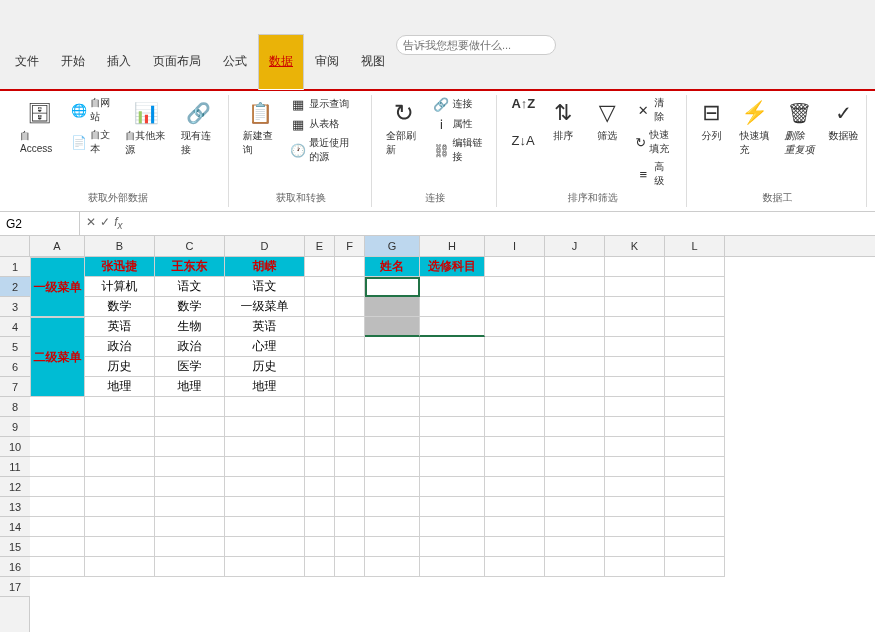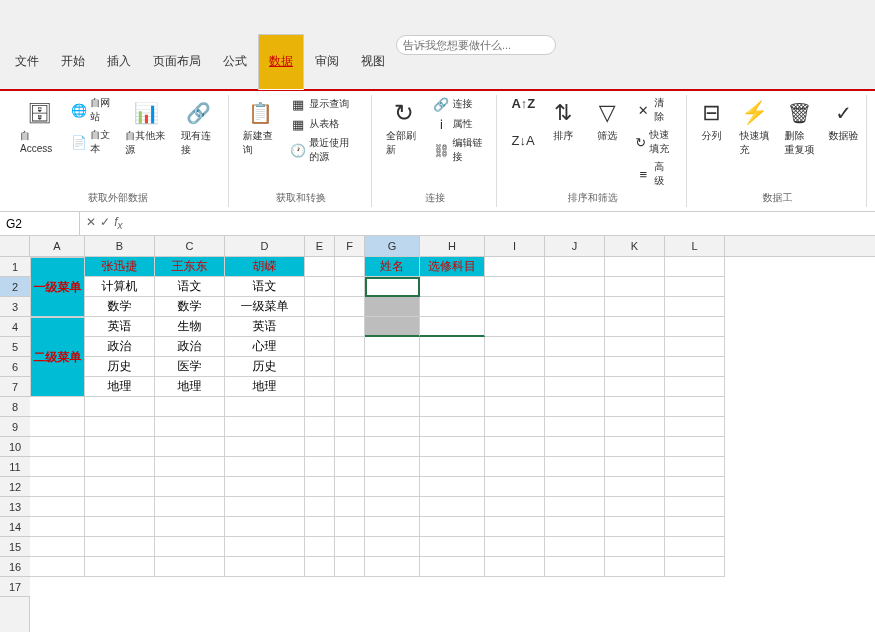--- a/index.html
+++ b/index.html
@@ -25,21 +25,21 @@
     .formula-icons { display: flex; gap: 4px; padding: 0 6px; color: #666; }
     .formula-input { flex: 1; padding: 0 4px; font-size: 12px; border: none; outline: none; }
     .row-col-corner { width: 30px; min-width: 30px; height: 20px; border-right: 1px solid #ccc; background: #f2f2f2; }
     .col-header { height: 20px; border-right: 1px solid #ccc; display: flex; align-items: center; justify-content: center; font-size: 11px; color: #333; background: #f2f2f2; user-select: none; }
     .col-header.selected { background: #bdd7ee; }
     .row-header { height: 20px; min-height: 20px; width: 30px; border-bottom: 1px solid #ccc; display: flex; align-items: center; justify-content: center; font-size: 11px; color: #333; background: #f2f2f2; }
     .row-header.selected { background: #bdd7ee; }
     .grid-row { display: flex; height: 20px; }
     .grid-cell { height: 20px; min-height: 20px; border-right: 1px solid #d0d0d0; border-bottom: 1px solid #d0d0d0; display: flex; align-items: center; justify-content: center; font-size: 12px; color: #000; overflow: hidden; position: relative; }
     .grid-cell.selected { outline: 2px solid #217346; outline-offset: -2px; z-index: 2; }
-    .grid-cell.cyan-bg { background: #00bcd4; color: #c00; font-weight: normal; }
+    .grid-cell.cyan-bg { background: #00bcd4; color: #c00; font-weight: bold; }
     .grid-cell.grey-bg { background: #bdbdbd; }
 
     
     .w-a { width: 55px; min-width: 55px; }
     .w-b { width: 70px; min-width: 70px; }
     .w-c { width: 70px; min-width: 70px; }
     .w-d { width: 80px; min-width: 80px; }
     .w-e { width: 30px; min-width: 30px; }
     .w-f { width: 30px; min-width: 30px; }
     .w-g { width: 55px; min-width: 55px; }
@@ -183,21 +183,21 @@
         <div class="ribbon-btn">
           <div class="ribbon-btn-icon" style="font-size:22px;">⊟</div>
           <span>分列</span>
         </div>
         <div class="ribbon-btn">
           <div class="ribbon-btn-icon" style="font-size:22px;">⚡</div>
           <span>快速填充</span>
         </div>
         <div class="ribbon-btn">
           <div class="ribbon-btn-icon" style="font-size:20px;">🗑</div>
-          <span style="white-space:nowrap;">删除<br>重复项</span>
+          <span style="white-space:nowrap;font-style:italic;">删除<br>重复项</span>
         </div>
         <div class="ribbon-btn">
           <div class="ribbon-btn-icon" style="font-size:20px;">✓</div>
           <span>数据验</span>
         </div>
       </div>
       <div class="ribbon-group-label">数据工</div>
     </div>
 
   </div>

